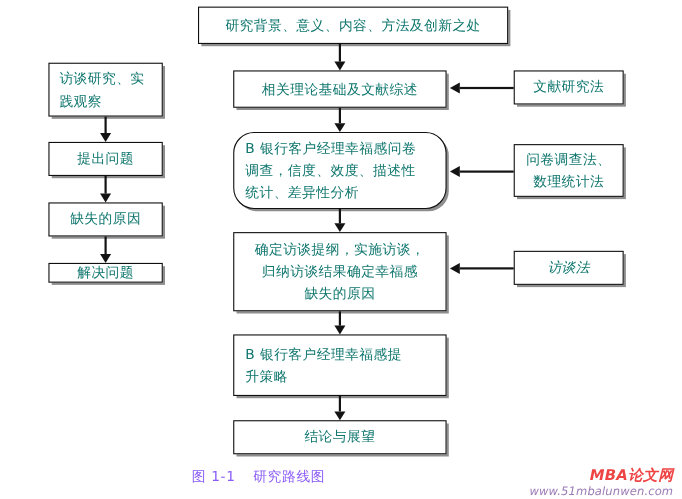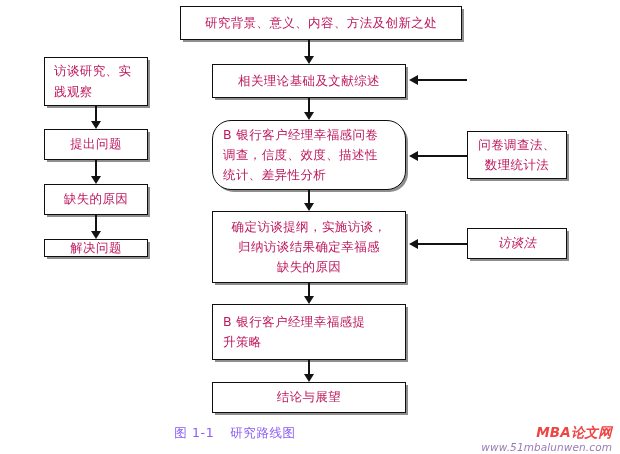--- a/index.html
+++ b/index.html
@@ -28,21 +28,21 @@
     background: #ffffff;
     
     box-shadow: 2.5px 2.5px 0 -0.5px #8e8e8e;
     display: flex;
     align-items: center;
     justify-content: center;
     text-align: center;
     font-size: 12.5px;
     line-height: 1.62;
     letter-spacing: 0.4px;
-    color: #be185d;
+    color: #0f766e;
     padding: 2px 6px;
   }
   .box.left-text {
     justify-content: flex-start;
     text-align: left;
   }
   .box .txt {
     display: block;
     width: 100%;
     white-space: pre-line;
@@ -157,20 +157,23 @@
 
   <div class="box left-text" style="left:212px; top:304px; width:194px; height:56px; padding-left:10px;">
     <span class="txt">B 银行客户经理幸福感提
 升策略</span>
   </div>
 
   <div class="box" style="left:212px; top:382px; width:194px; height:31px;">
     <span class="txt">结论与展望</span>
   </div>
 
+  <div class="box" style="left:467px; top:64px; width:100px; height:31px;">
+    <span class="txt">文献研究法</span>
+  </div>
 
   <div class="box" style="left:467px; top:131px; width:100px; height:48px;">
     <span class="txt">问卷调查法、
 数理统计法</span>
   </div>
 
   <div class="box" style="left:467px; top:228px; width:100px; height:31px;font-style:italic;">
     <span class="txt">访谈法</span>
   </div>
 

